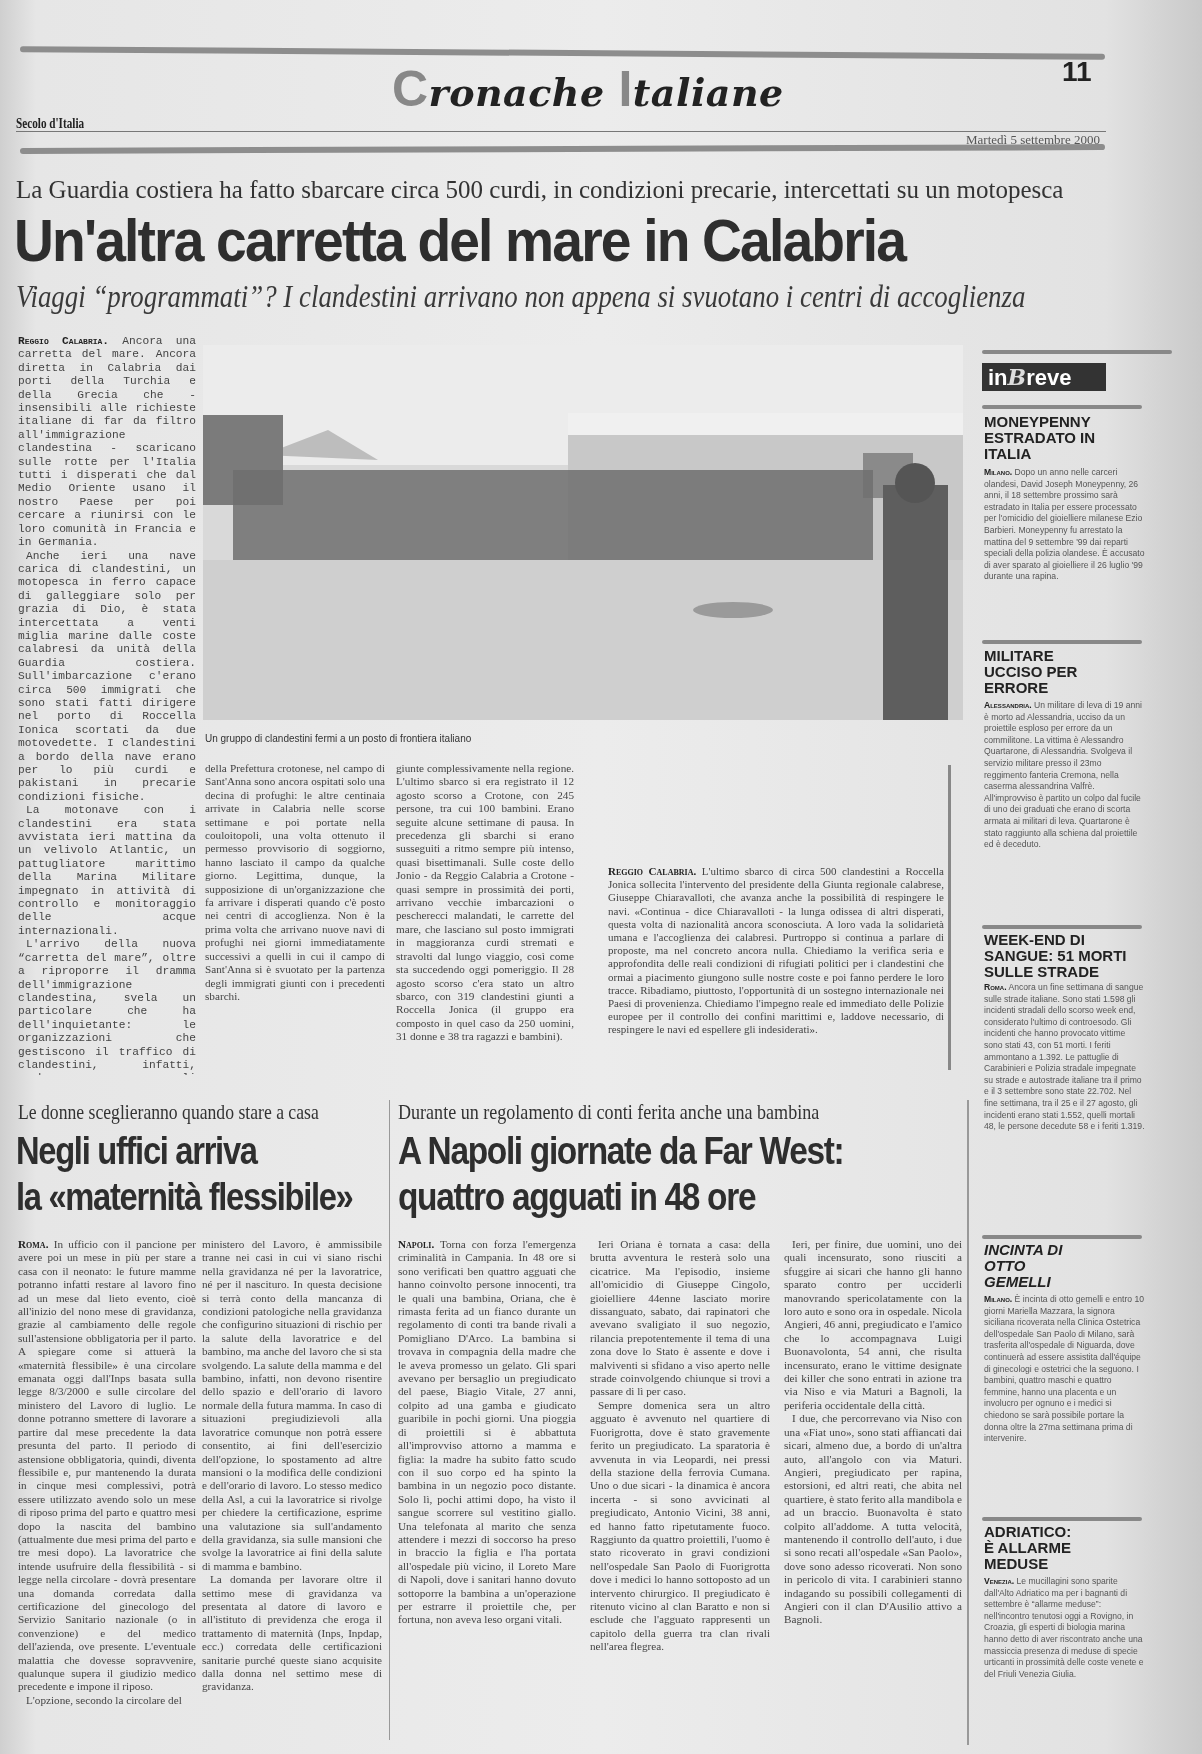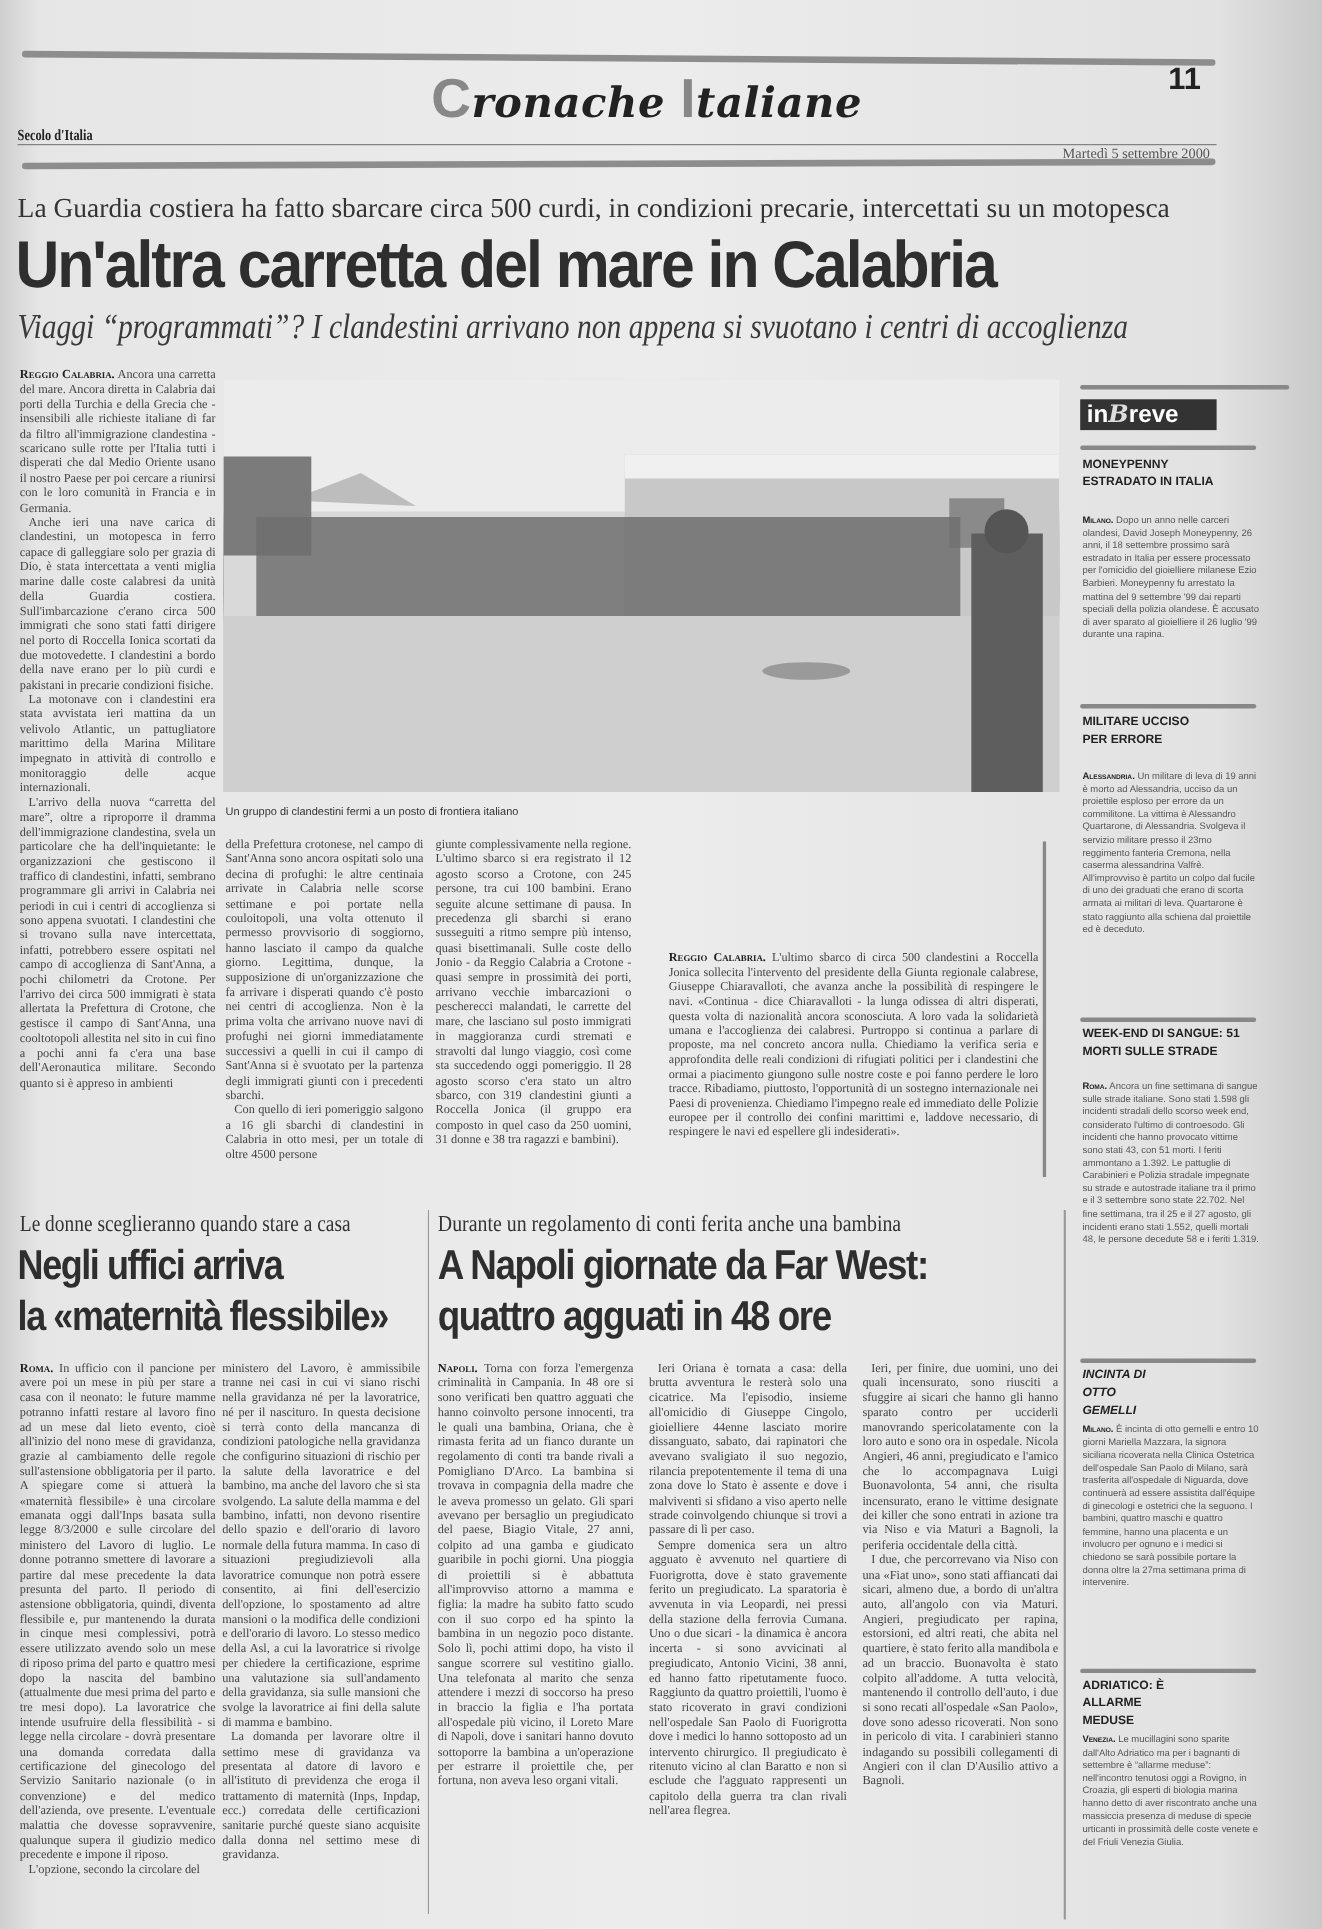--- a/index.html
+++ b/index.html
@@ -20,21 +20,21 @@
   .col{position:absolute;font-size:11.2px;line-height:13.4px;text-align:justify;color:#444;}
   .col p{margin:0;text-indent:8px;}
   .dateline{font-variant:small-caps;font-weight:bold;color:#222;}
   .photo{position:absolute;left:203px;top:345px;width:760px;height:375px;background:linear-gradient(180deg,#eeeeee 0%,#e7e7e7 30%,#9c9c9c 38%,#7d7d7d 52%,#c6c6c6 60%,#c9c9c9 100%);overflow:hidden;}
   .caption{position:absolute;left:205px;top:733px;font-family:"Liberation Sans",sans-serif;font-size:10px;color:#333;}
   .box-title{position:absolute;left:608px;top:760px;font-family:"Liberation Sans",sans-serif;font-weight:bold;font-size:25px;line-height:31px;color:#333;letter-spacing:-0.5px;}
   .vrule{position:absolute;background:#888;width:3px;}
   .brief-logo{position:absolute;left:982px;top:363px;width:118px;height:28px;background:#333;color:#fff;font-family:"Liberation Sans",sans-serif;font-weight:bold;font-size:22px;line-height:28px;padding-left:6px;}
   .brief-logo i{font-family:"DejaVu Serif",serif;font-style:italic;color:#ddd;}
   .brief-bar{position:absolute;height:4px;background:#888;border-radius:2px;}
-  .brief-title{position:absolute;font-family:"Liberation Sans",sans-serif;font-weight:bold;font-size:11px;line-height:16px;color:#222;}
+  .brief-title{position:absolute;font-family:"Liberation Sans",sans-serif;font-weight:bold;font-size:15px;line-height:16px;color:#222;}
   .brief-body{position:absolute;font-family:"Liberation Sans",sans-serif;font-size:8.6px;line-height:11.6px;color:#555;width:162px;}
   .bottom-kicker{position:absolute;font-size:21px;color:#333;white-space:nowrap;}
   .bottom-head{position:absolute;font-family:"Liberation Sans",sans-serif;font-weight:bold;font-size:38px;line-height:46px;color:#2e2e2e;letter-spacing:-1.5px;white-space:nowrap;}
 </style>
 </head>
 <body>
 
 <div class="page">
 
   <div class="swoosh" style="left:20px;top:50px;width:1085px;transform:rotate(0.4deg);"></div>
@@ -42,21 +42,21 @@
   <div class="page-num">11</div>
   <div class="paper-name">Secolo d'Italia</div>
   <div class="hr" style="left:16px;top:131px;width:1090px;"></div>
   <div class="swoosh" style="left:20px;top:146px;width:1085px;transform:rotate(-0.2deg);"></div>
   <div class="date">Martedì 5 settembre 2000</div>
 
   <div class="kicker">La Guardia costiera ha fatto sbarcare circa 500 curdi, in condizioni precarie, intercettati su un motopesca</div>
   <div class="headline">Un'altra carretta del mare in Calabria</div>
   <div class="subhead">Viaggi “programmati”? I clandestini arrivano non appena si svuotano i centri di accoglienza</div>
 
-  <div class="col" style="left:18px;top:335px;width:178px;height:740px;overflow:hidden;">
+  <div class="col" style="left:18px;top:335px;width:178px;height:740px;overflow:hidden;font-family:Liberation Mono, monospace;">
     <p style="text-indent:0"><span class="dateline">Reggio Calabria.</span><span> Ancora una carretta del mare. Ancora diretta in Calabria dai porti della Turchia e della Grecia che - insensibili alle richieste italiane di far da filtro all'immigrazione clandestina - scaricano sulle rotte per l'Italia tutti i disperati che dal Medio Oriente usano il nostro Paese per poi cercare a riunirsi con le loro comunità in Francia e in Germania.</span></p>
     <p>Anche ieri una nave carica di clandestini, un motopesca in ferro capace di galleggiare solo per grazia di Dio, è stata intercettata a venti miglia marine dalle coste calabresi da unità della Guardia costiera. Sull'imbarcazione c'erano circa 500 immigrati che sono stati fatti dirigere nel porto di Roccella Ionica scortati da due motovedette. I clandestini a bordo della nave erano per lo più curdi e pakistani in precarie condizioni fisiche.</p>
     <p>La motonave con i clandestini era stata avvistata ieri mattina da un velivolo Atlantic, un pattugliatore marittimo della Marina Militare impegnato in attività di controllo e monitoraggio delle acque internazionali.</p>
     <p>L'arrivo della nuova “carretta del mare”, oltre a riproporre il dramma dell'immigrazione clandestina, svela un particolare che ha dell'inquietante: le organizzazioni che gestiscono il traffico di clandestini, infatti, sembrano programmare gli arrivi in Calabria nei periodi in cui i centri di accoglienza si sono appena svuotati. I clandestini che si trovano sulla nave intercettata, infatti, potrebbero essere ospitati nel campo di accoglienza di Sant'Anna, a pochi chilometri da Crotone. Per l'arrivo dei circa 500 immigrati è stata allertata la Prefettura di Crotone, che gestisce il campo di Sant'Anna, una cooltotopoli allestita nel sito in cui fino a pochi anni fa c'era una base dell'Aeronautica militare. Secondo quanto si è appreso in ambienti</p>
   </div>
 
   <div class="photo">
     <svg width="760" height="375" viewBox="0 0 760 375">
       <rect x="0" y="0" width="760" height="375" fill="#d9d9d9"></rect>
       <rect x="0" y="0" width="760" height="120" fill="#ececec"></rect>
@@ -69,21 +69,20 @@
       <rect x="0" y="215" width="760" height="160" fill="#cfcfcf"></rect>
       <ellipse cx="530" cy="265" rx="40" ry="8" fill="#9a9a9a"></ellipse>
       <rect x="680" y="140" width="65" height="235" fill="#5e5e5e"></rect>
       <circle cx="712" cy="138" r="20" fill="#555"></circle>
     </svg>
   </div>
   <div class="caption">Un gruppo di clandestini fermi a un posto di frontiera italiano</div>
 
   <div class="col" style="left:205px;top:762px;width:180px;height:310px;overflow:hidden;">
     <p style="text-indent:0">della Prefettura crotonese, nel campo di Sant'Anna sono ancora ospitati solo una decina di profughi: le altre centinaia arrivate in Calabria nelle scorse settimane e poi portate nella couloitopoli, una volta ottenuto il permesso provvisorio di soggiorno, hanno lasciato il campo da qualche giorno. Legittima, dunque, la supposizione di un'organizzazione che fa arrivare i disperati quando c'è posto nei centri di accoglienza. Non è la prima volta che arrivano nuove navi di profughi nei giorni immediatamente successivi a quelli in cui il campo di Sant'Anna si è svuotato per la partenza degli immigrati giunti con i precedenti sbarchi.</p>
-    <p>Con quello di ieri pomeriggio salgono a 16 gli sbarchi di clandestini in Calabria in otto mesi, per un totale di oltre 4500 persone</p>
   </div>
   <div class="col" style="left:396px;top:762px;width:178px;height:310px;overflow:hidden;">
     <p style="text-indent:0">giunte complessivamente nella regione. L'ultimo sbarco si era registrato il 12 agosto scorso a Crotone, con 245 persone, tra cui 100 bambini. Erano seguite alcune settimane di pausa. In precedenza gli sbarchi si erano susseguiti a ritmo sempre più intenso, quasi bisettimanali. Sulle coste dello Jonio - da Reggio Calabria a Crotone - quasi sempre in prossimità dei porti, arrivano vecchie imbarcazioni o pescherecci malandati, le carrette del mare, che lasciano sul posto immigrati in maggioranza curdi stremati e stravolti dal lungo viaggio, così come sta succedendo oggi pomeriggio. Il 28 agosto scorso c'era stato un altro sbarco, con 319 clandestini giunti a Roccella Jonica (il gruppo era composto in quel caso da 250 uomini, 31 donne e 38 tra ragazzi e bambini).</p>
   </div>
 
   <div class="box-title">
   </div>
   <div class="col" style="left:608px;top:865px;width:336px;height:210px;overflow:hidden;font-size:11px;line-height:13.2px;">
     <p style="text-indent:0"><span class="dateline">Reggio Calabria.</span><span> L'ultimo sbarco di circa 500 clandestini a Roccella Jonica sollecita l'intervento del presidente della Giunta regionale calabrese, Giuseppe Chiaravalloti, che avanza anche la possibilità di respingere le navi. «Continua - dice Chiaravalloti - la lunga odissea di altri disperati, questa volta di nazionalità ancora sconosciuta. A loro vada la solidarietà umana e l'accoglienza dei calabresi. Purtroppo si continua a parlare di proposte, ma nel concreto ancora nulla. Chiediamo la verifica seria e approfondita delle reali condizioni di rifugiati politici per i clandestini che ormai a piacimento giungono sulle nostre coste e poi fanno perdere le loro tracce. Ribadiamo, piuttosto, l'opportunità di un sostegno internazionale nei Paesi di provenienza. Chiediamo l'impegno reale ed immediato delle Polizie europee per il controllo dei confini marittimi e, laddove necessario, di respingere le navi ed espellere gli indesiderati».</span></p>
   </div>

